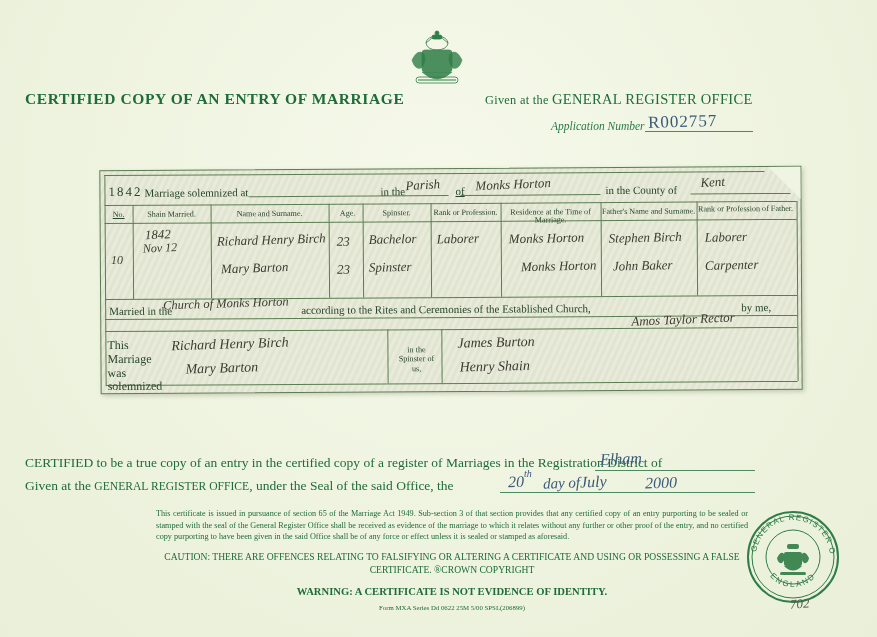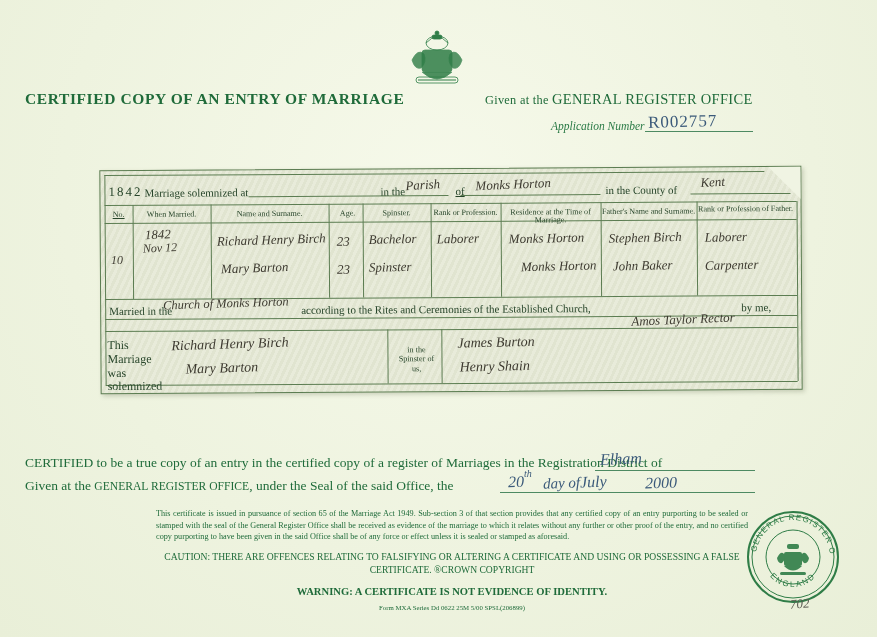--- a/index.html
+++ b/index.html
@@ -188,21 +188,21 @@
     <div class="line vline" style="left:32px;top:34px;height:94px;"></div>
     <div class="line vline" style="left:110px;top:34px;height:94px;"></div>
     <div class="line vline" style="left:228px;top:34px;height:94px;"></div>
     <div class="line vline" style="left:262px;top:34px;height:94px;"></div>
     <div class="line vline" style="left:330px;top:34px;height:94px;"></div>
     <div class="line vline" style="left:400px;top:34px;height:94px;"></div>
     <div class="line vline" style="left:500px;top:34px;height:94px;"></div>
     <div class="line vline" style="left:596px;top:34px;height:94px;"></div>
 
     <div class="colhdr" style="left:4px;top:40px;width:28px;text-decoration:underline;">No.</div>
-    <div class="colhdr" style="left:33px;top:40px;width:76px;">When Married.</div>
+    <div class="colhdr" style="left:33px;top:40px;width:76px;">Shain Married.</div>
     <div class="colhdr" style="left:111px;top:40px;width:116px;">Name and Surname.</div>
     <div class="colhdr" style="left:229px;top:40px;width:36px;">Age.</div>
     <div class="colhdr" style="left:263px;top:40px;width:66px;">Spinster.</div>
     <div class="colhdr" style="left:331px;top:40px;width:68px;">Rank or Profession.</div>
     <div class="colhdr" style="left:401px;top:40px;width:98px;">Residence at the Time of Marriage.</div>
     <div class="colhdr" style="left:501px;top:40px;width:94px;">Father's Name and Surname.</div>
     <div class="colhdr" style="left:597px;top:38px;width:96px;">Rank or Profession of Father.</div>
 
     <div class="hw" style="left:10px;top:82px;font-size:12px;">10</div>
     <div class="hw" style="left:44px;top:56px;font-size:13px;transform:rotate(-2deg);">1842</div>

